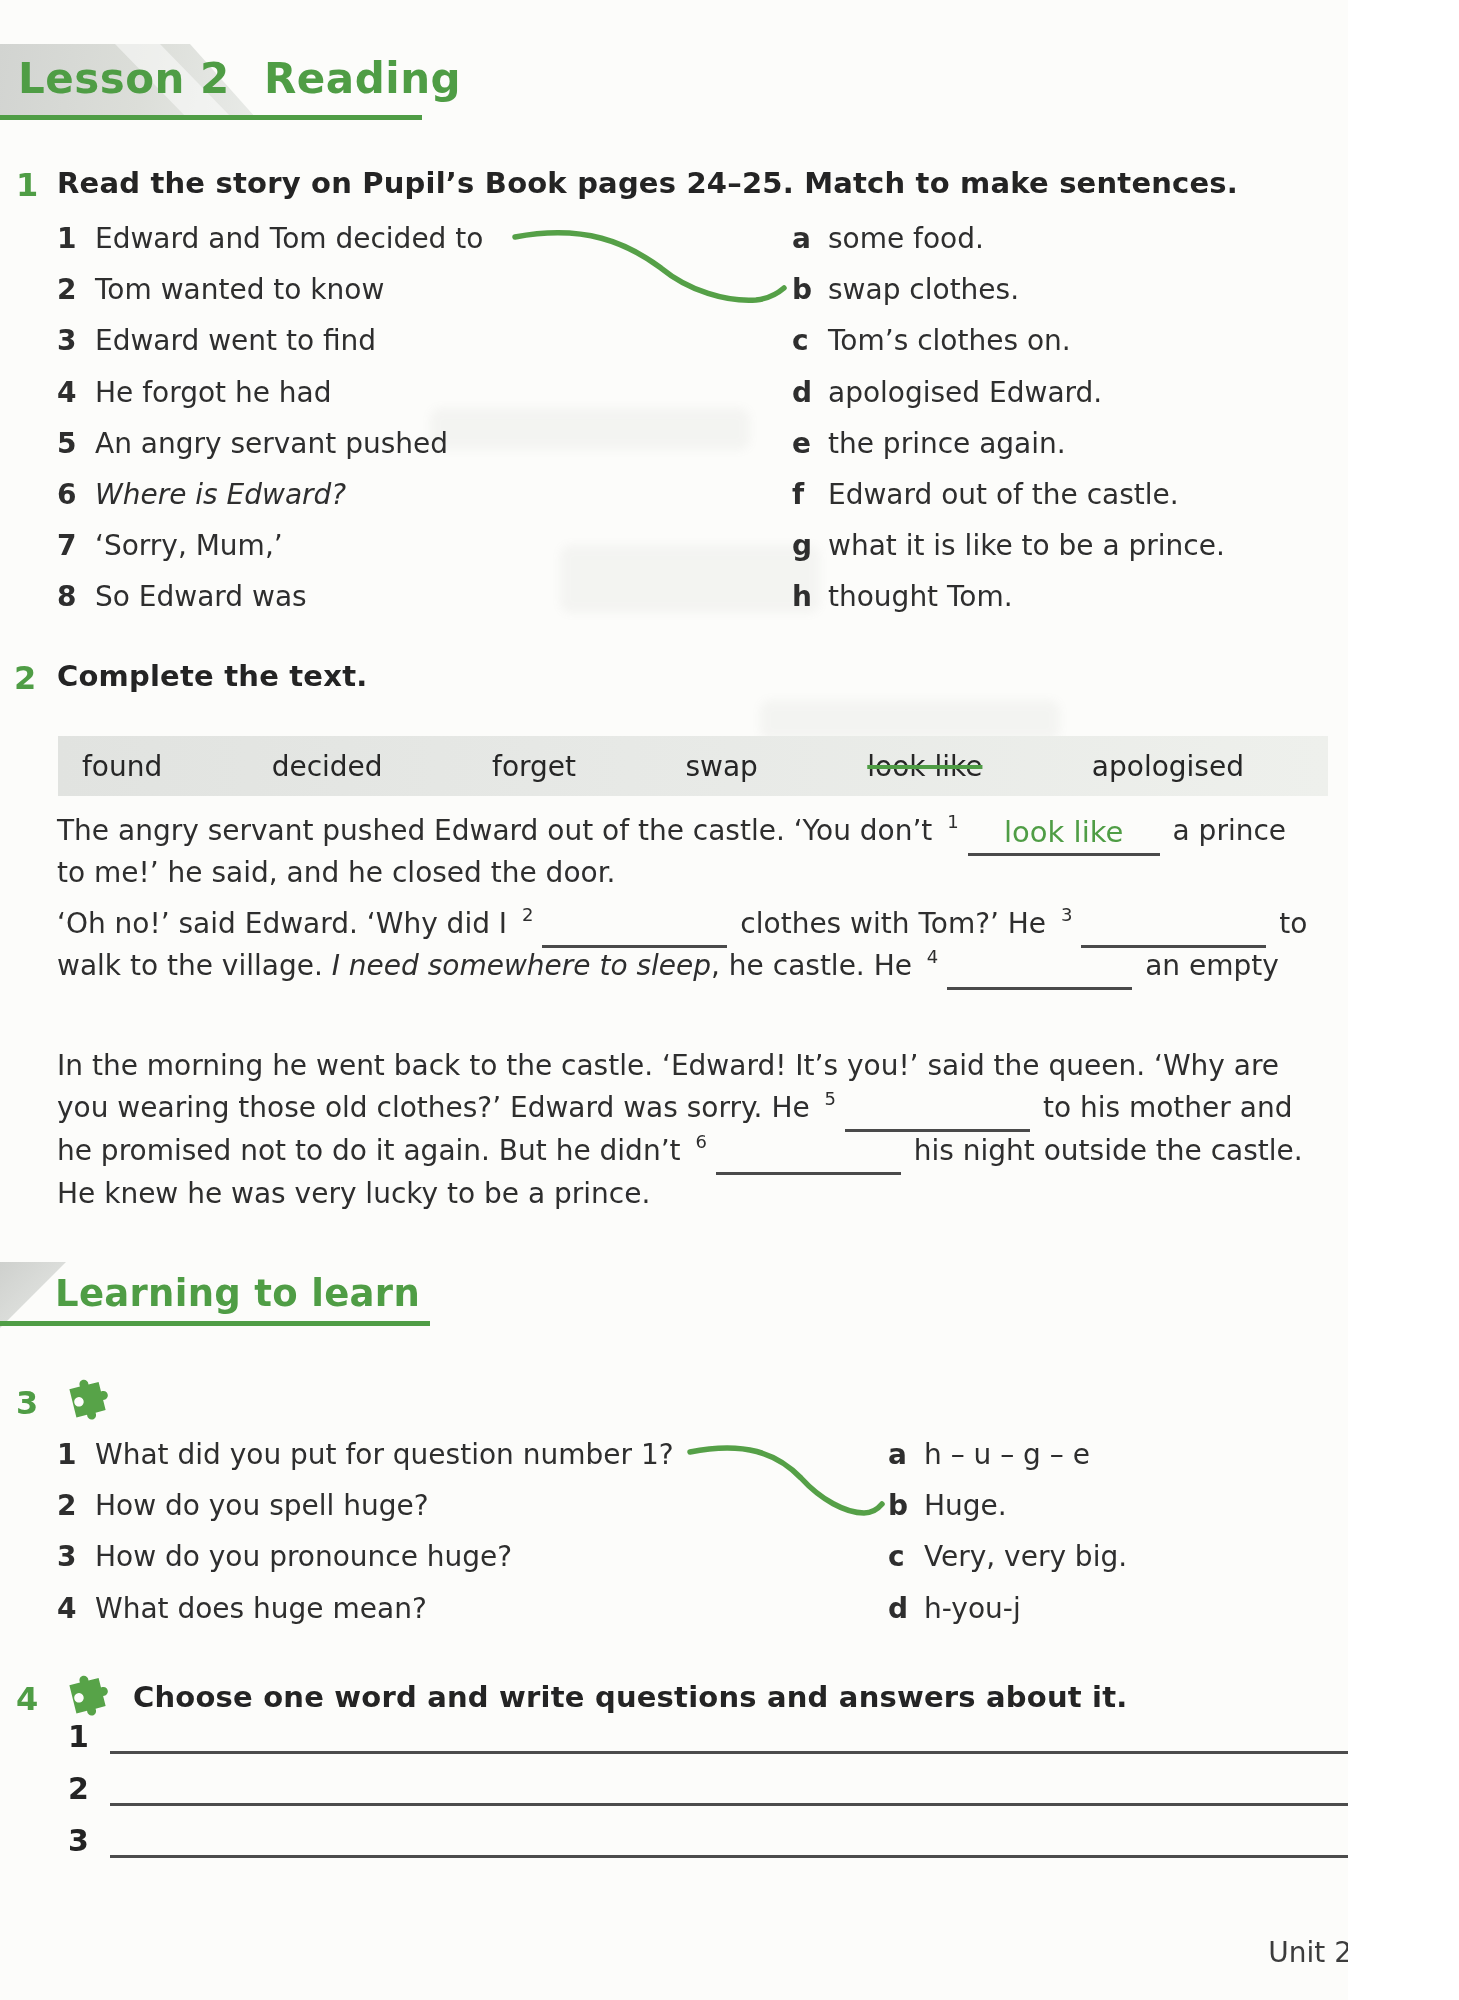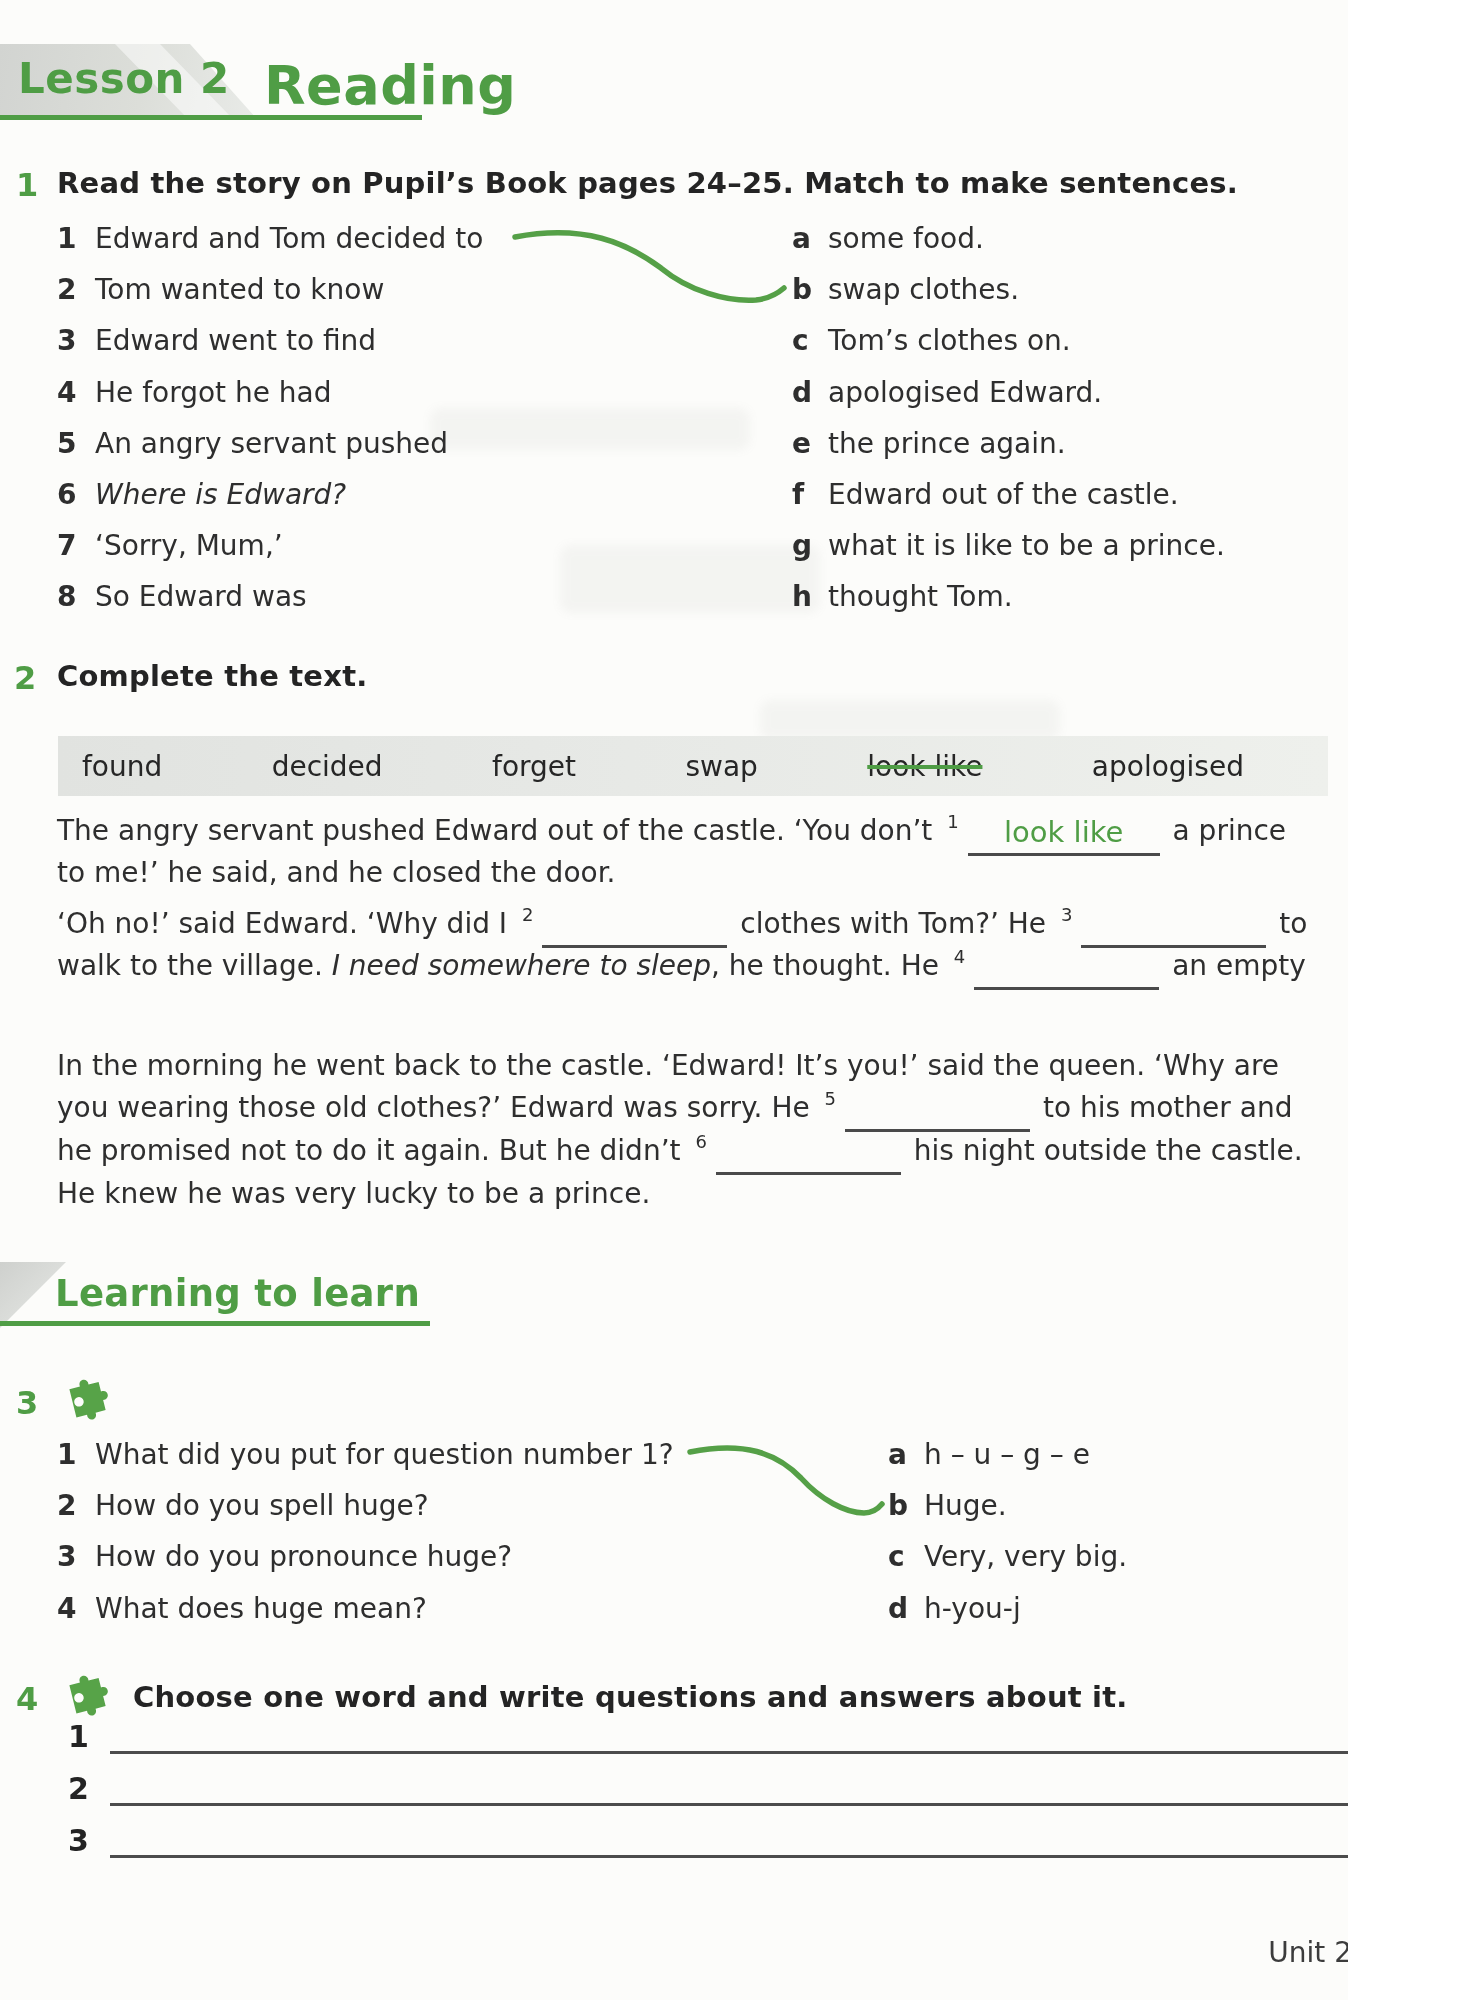--- a/index.html
+++ b/index.html
@@ -7,21 +7,21 @@
         font-family:"DejaVu Sans",sans-serif;color:#2e2e2e;}
 
   
   .banner{position:absolute;left:0;top:44px;width:260px;height:74px;
           background:linear-gradient(100deg,#d2d4d1,#dcded9 55%,#e9ebe8);
           clip-path:polygon(0 0,190px 0,256px 100%,0 100%);}
   .banner-hl{position:absolute;left:0;top:44px;width:260px;height:74px;
           clip-path:polygon(115px 0,160px 0,232px 100%,187px 100%);
           background:rgba(255,255,255,.5);}
   .lesson-label{position:absolute;left:18px;top:54px;font-size:42px;font-weight:bold;color:var(--green);letter-spacing:.5px;}
-  .lesson-title{position:absolute;left:264px;top:54px;font-size:54px;font-weight:bold;color:var(--green);letter-spacing:.5px;}
+  .lesson-title{position:absolute;left:264px;top:54px;font-size:42px;font-weight:bold;color:var(--green);letter-spacing:.5px;}
   .h-underline{position:absolute;left:0;top:115px;width:422px;height:5px;background:var(--green);}
 
   
   .exnum{position:absolute;font-weight:bold;font-size:32px;color:var(--green);}
   .instr{position:absolute;font-weight:bold;font-size:29px;color:#242424;letter-spacing:.2px;white-space:nowrap;}
 
   .match-col{position:absolute;}
   .match-row{height:51.2px;display:flex;align-items:center;font-size:28px;}
   .row-key{font-weight:bold;flex:none;width:38px;}
   .col-letters .row-key{width:36px;}
@@ -163,21 +163,21 @@
       <span class="struck">look like</span>
       <span>apologised</span>
     </div>
   <div id="cloze">
       <div class="para" style="top: 809px;">
         <div class="cloze-line"><span>The angry servant pushed Edward out of the castle. ‘You don’t </span><span class="sup">1</span><span class="fill">look like</span><span> a prince</span></div>
         <div class="cloze-line"><span>to me!’ he said, and he closed the door.</span></div>
       </div>
       <div class="para" style="top: 902px;">
         <div class="cloze-line"><span>‘Oh no!’ said Edward. ‘Why did I </span><span class="sup">2</span><span class="blank"></span><span> clothes with Tom?’ He </span><span class="sup">3</span><span class="blank"></span><span> to</span></div>
-        <div class="cloze-line"><span>walk to the village. </span><span class="italic">I need somewhere to sleep</span><span>, he thought. He </span><span class="sup">4</span><span class="blank"></span><span> an empty</span></div>
+        <div class="cloze-line"><span>walk to the village. </span><span class="italic">I need somewhere to sleep</span><span>, he castle. He </span><span class="sup">4</span><span class="blank"></span><span> an empty</span></div>
       </div>
       <div class="para" style="top: 1044px;">
         <div class="cloze-line"><span>In the morning he went back to the castle. ‘Edward! It’s you!’ said the queen. ‘Why are</span></div>
         <div class="cloze-line"><span>you wearing those old clothes?’ Edward was sorry. He </span><span class="sup">5</span><span class="blank"></span><span> to his mother and</span></div>
         <div class="cloze-line"><span>he promised not to do it again. But he didn’t </span><span class="sup">6</span><span class="blank"></span><span> his night outside the castle.</span></div>
         <div class="cloze-line"><span>He knew he was very lucky to be a prince.</span></div>
       </div>
     </div>
 
   <div class="corner-tri"></div>

